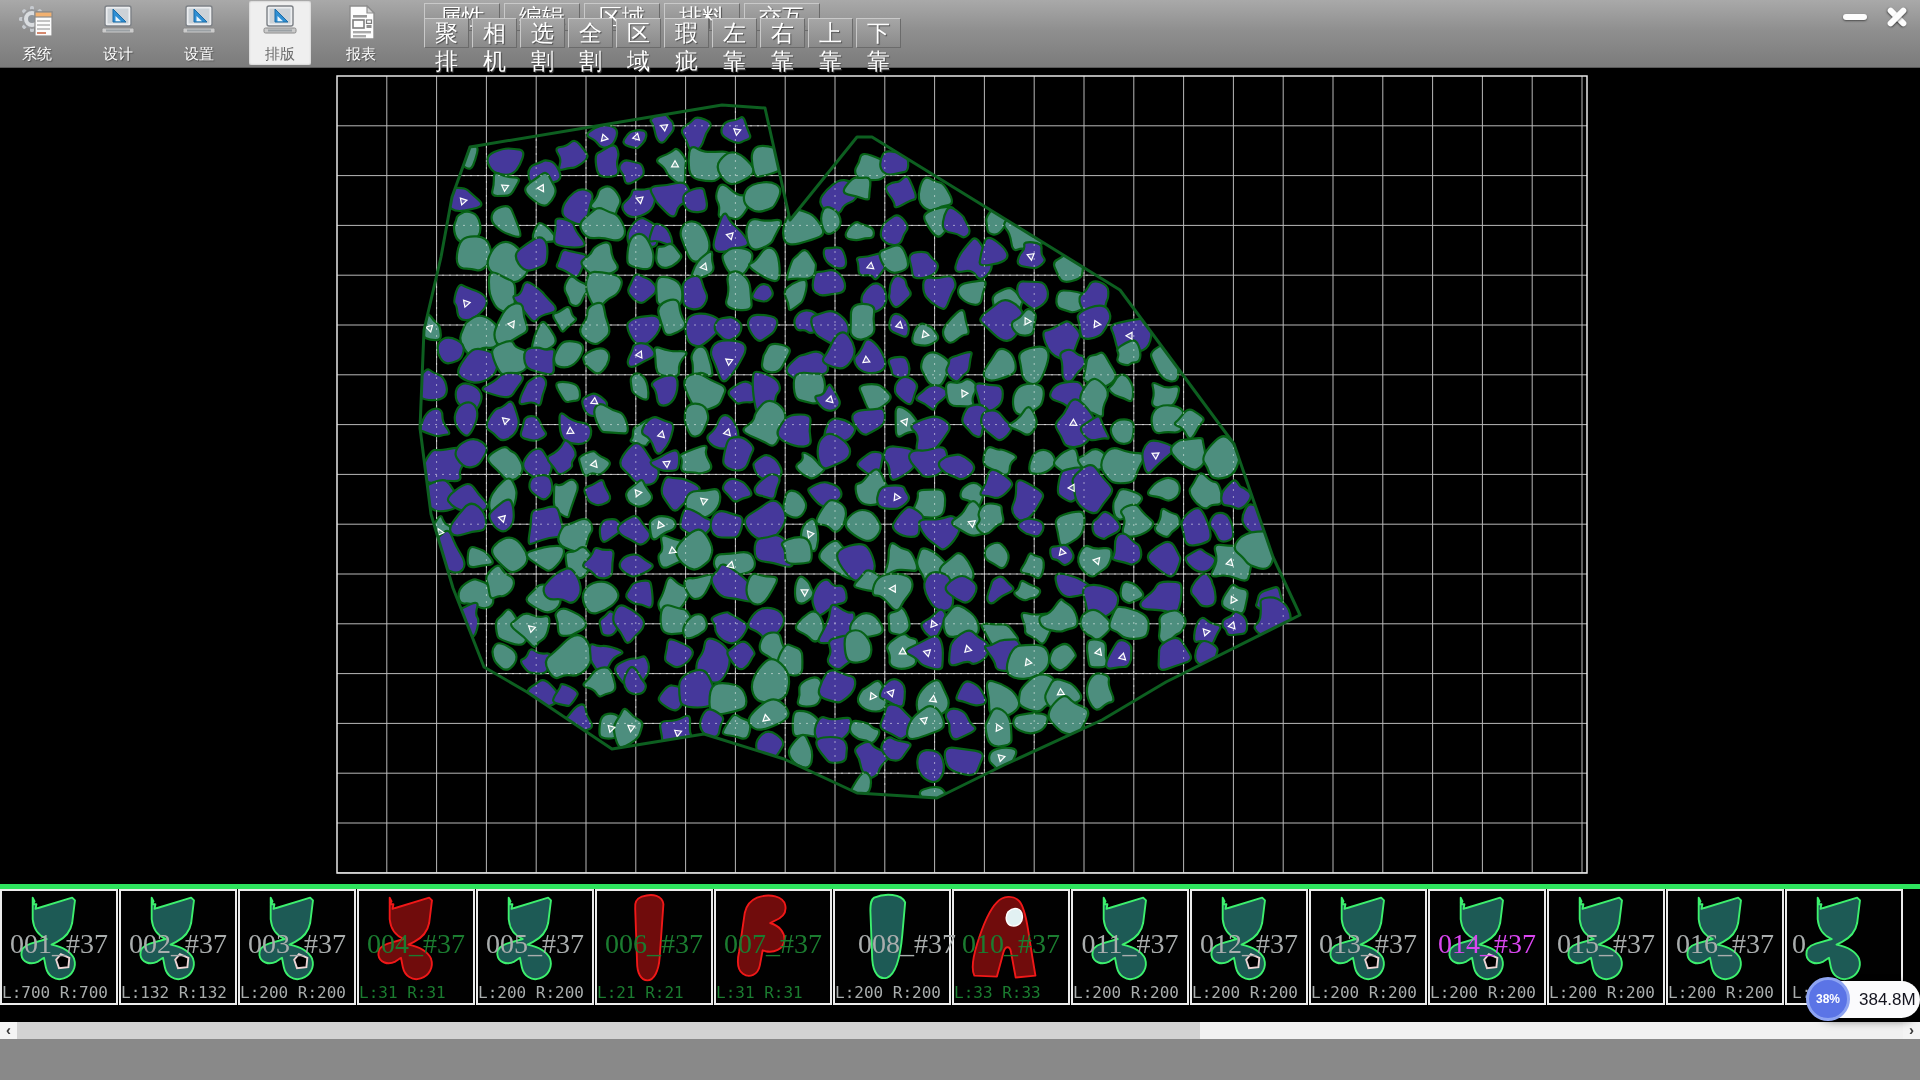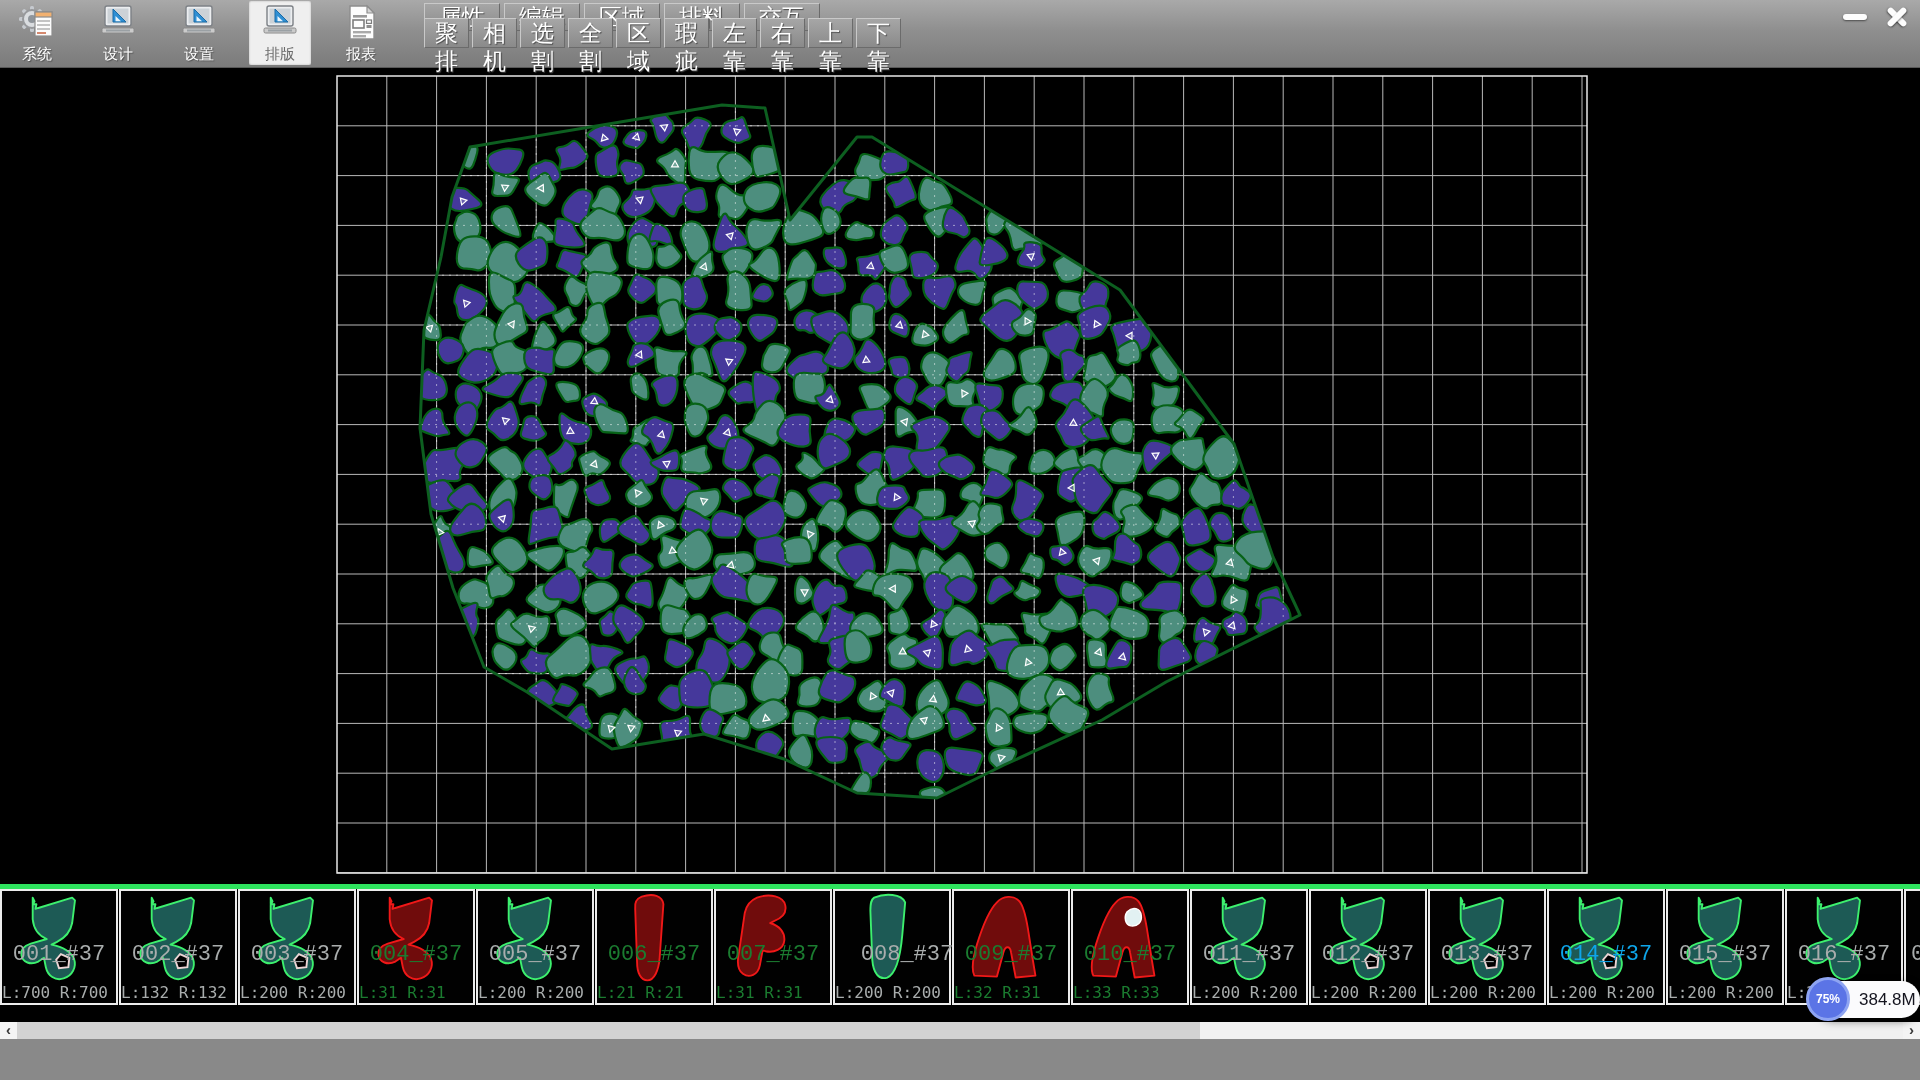--- a/index.html
+++ b/index.html
@@ -35,22 +35,22 @@
   .workspace{position:absolute;left:0;top:67px;width:1920px;height:962px;background:#000;z-index:1;}
   .workspace svg{display:block;}
 
   
   .strip{position:absolute;left:0;top:884px;width:1920px;height:121px;z-index:10;background:#000;}
   .accent{position:absolute;left:0;top:0;width:1920px;height:5px;}
   .cells{position:absolute;left:0;top:5px;width:1920px;height:116px;display:flex;overflow:hidden;}
   .cell{flex:0 0 114px;height:112px;margin-right:1px;border:2px solid #ececec;background:#010101;
     position:relative;box-sizing:content-box;cursor:pointer;}
   .cell svg{position:absolute;left:4px;top:1px;width:106px;height:94px;}
-  .nm{position:absolute;left:0;top:51px;width:100%;text-align:center;
-    font-family:Liberation Mono, monospace;font-size:22px;letter-spacing:0;z-index:2;}
+  .nm{position:absolute;left:0;top:37px;width:100%;text-align:center;
+    font-family:Liberation Serif, serif;font-size:28px;letter-spacing:0;z-index:2;}
   .mt{position:absolute;left:0;bottom:1px;width:100%;text-align:left;
     font-family:"DejaVu Sans Mono","Liberation Mono",monospace;font-size:16px;z-index:2;}
   .cell.partial .nm,.cell.partial .mt{text-align:left;padding-left:5px;}
 
   
   .badge{position:absolute;left:1806px;top:977px;z-index:30;width:114px;height:44px;}
   .pill{position:absolute;left:9px;top:4px;width:105px;height:37px;background:#fbfbfd;border-radius:19px;
     box-shadow:0 3px 9px rgba(0,0,0,.5);line-height:37px;padding-left:44px;box-sizing:border-box;
     font-size:17px;color:#14141f;}
   .pct{position:absolute;left:0;top:0;width:44px;height:44px;border-radius:50%;background:#5b74e6;
@@ -812,27 +812,20 @@
   </div>
 
   <div class="cell">
     <svg viewBox="0 0 100 100" preserveAspectRatio="xMidYMid meet">
             <path d="M31,6 C43,1 60,2 64,11 L61,45 C59,68 54,87 45,91 C36,94 30,86 29,72 L27,20 C27,11 28,8 31,6 Z" fill="#1d5a55" stroke="#3df06e" stroke-width="2" stroke-linejoin="round"></path>
           </svg>
           <span class="nm" style="color: rgb(169, 173, 173); margin-left: 15px;">008_#37</span>
     <span class="mt" style="color: rgb(169, 173, 173);">L:200 R:200</span>
   </div>
 
-  <div class="cell">
-    <svg viewBox="0 0 100 100" preserveAspectRatio="xMidYMid meet">
-            <path d="M11,89 C7,81 10,68 14,55 C19,39 27,19 35,11 C41,4 53,3 59,10 C64,16 66,27 68,39 L73,71 L76,89 L55,91 L50,64 C49,57 44,57 42,64 L35,90 Z" fill="#700c0c" stroke="#f01818" stroke-width="2" stroke-linejoin="round"></path>
-          </svg>
-          <span class="nm" style="color: rgb(27, 124, 48);">009_#37</span>
-    <span class="mt" style="color: rgb(27, 124, 48);">L:32 R:31</span>
-  </div>
 
   <div class="cell">
     <svg viewBox="0 0 100 100" preserveAspectRatio="xMidYMid meet">
             <path d="M11,89 C7,81 10,68 14,55 C19,39 27,19 35,11 C41,4 53,3 59,10 C64,16 66,27 68,39 L73,71 L76,89 L55,91 L50,64 C49,57 44,57 42,64 L35,90 Z" fill="#700c0c" stroke="#f01818" stroke-width="2" stroke-linejoin="round"></path>
             <path d="M47,21 C53,15 61,17 62,25 C63,32 58,37 51,36 C45,35 43,27 47,21 Z" fill="#e2f1f2" stroke="#ffffff" stroke-width="1.5"></path>
           </svg>
           <span class="nm" style="color: rgb(27, 124, 48);">010_#37</span>
     <span class="mt" style="color: rgb(27, 124, 48);">L:33 R:33</span>
   </div>
 
@@ -860,21 +853,21 @@
           </svg>
           <span class="nm" style="color: rgb(169, 173, 173);">013_#37</span>
     <span class="mt" style="color: rgb(169, 173, 173);">L:200 R:200</span>
   </div>
 
   <div class="cell">
     <svg viewBox="0 0 100 100" preserveAspectRatio="xMidYMid meet">
             <path d="M22,6 L24,10 L22,13 L26,13 L25,18 L28,17 L64,6 L67,9 L64,33 C62,44 56,49 48,53 L42,56 C52,58 62,62 66,71 C69,80 64,89 55,92 C46,95 38,89 36,80 L34,70 L28,74 C20,78 11,75 10,67 C9,60 14,57 20,55 L37,50 C27,46 23,39 22,29 Z" fill="#1d5a55" stroke="#3df06e" stroke-width="2" stroke-linejoin="round"></path>
             <path d="M52,66 L61,70 L60,80 L50,81 L47,72 Z" fill="#000" stroke="#ecd4d4" stroke-width="2"></path>
           </svg>
-          <span class="nm" style="color: #0ea5e9;">014_#37</span>
+          <span class="nm" style="color: #d946ef;">014_#37</span>
     <span class="mt" style="color: rgb(169, 173, 173);">L:200 R:200</span>
   </div>
 
   <div class="cell">
     <svg viewBox="0 0 100 100" preserveAspectRatio="xMidYMid meet">
             <path d="M22,6 L24,10 L22,13 L26,13 L25,18 L28,17 L64,6 L67,9 L64,33 C62,44 56,49 48,53 L42,56 C52,58 62,62 66,71 C69,80 64,89 55,92 C46,95 38,89 36,80 L34,70 L28,74 C20,78 11,75 10,67 C9,60 14,57 20,55 L37,50 C27,46 23,39 22,29 Z" fill="#1d5a55" stroke="#3df06e" stroke-width="2" stroke-linejoin="round"></path>
           </svg>
           <span class="nm" style="color: rgb(169, 173, 173);">015_#37</span>
     <span class="mt" style="color: rgb(169, 173, 173);">L:200 R:200</span>
   </div>
@@ -891,21 +884,21 @@
     <svg viewBox="0 0 100 100" preserveAspectRatio="xMidYMid meet">
             <path d="M22,6 L24,10 L22,13 L26,13 L25,18 L28,17 L64,6 L67,9 L64,33 C62,44 56,49 48,53 L42,56 C52,58 62,62 66,71 C69,80 64,89 55,92 C46,95 38,89 36,80 L34,70 L28,74 C20,78 11,75 10,67 C9,60 14,57 20,55 L37,50 C27,46 23,39 22,29 Z" fill="#1d5a55" stroke="#3df06e" stroke-width="2" stroke-linejoin="round"></path>
           </svg>
           <span class="nm" style="color: rgb(169, 173, 173);">0</span>
     <span class="mt" style="color: rgb(169, 173, 173);">L:</span>
   </div>
 </div>
   </div>
 
   <div class="badge">
-    <div class="pct" style="background: rgb(91, 116, 230);">75%</div>
+    <div class="pct" style="background: rgb(91, 116, 230);">38%</div>
     <div class="pill">384.8M</div>
   </div>
 
   <div class="hscroll">
     <div class="harrow ha-l">‹</div>
     <div class="hthumb"></div>
     <div class="harrow ha-r">›</div>
   </div>
 
   <div class="bottom-bar"></div>

